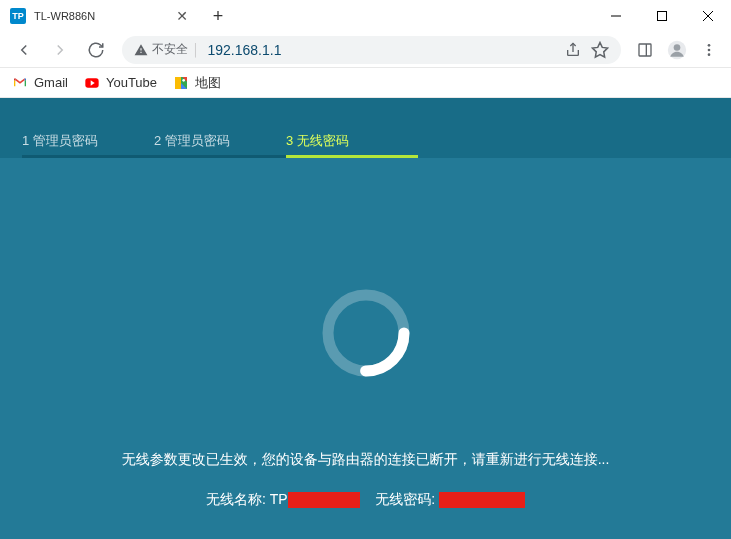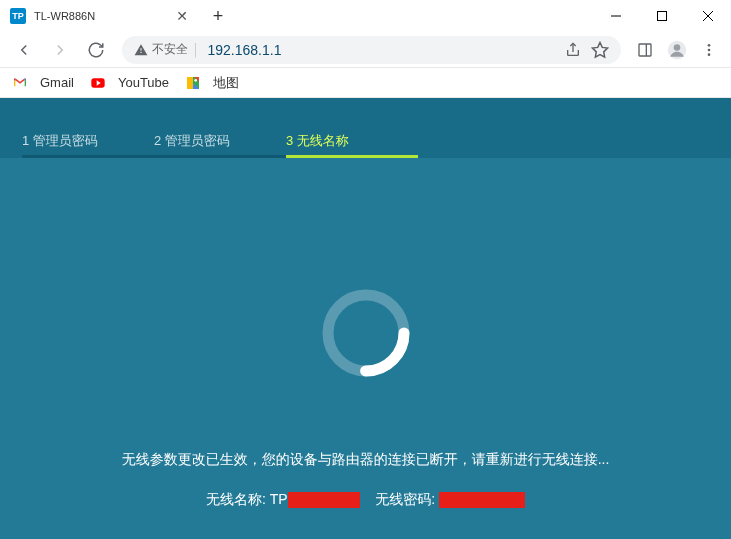--- a/index.html
+++ b/index.html
@@ -22,21 +22,21 @@
     .nav-btn.disabled { opacity: 0.4; }
     .nav-btn svg { width: 18px; height: 18px; }
     .url-field { flex: 1; height: 28px; background: #f1f3f4; border-radius: 14px; display: flex; align-items: center; padding: 0 12px; gap: 8px; margin: 0 6px; }
     .url-security { display: flex; align-items: center; gap: 4px; font-size: 12px; color: #5f6368; }
     .url-text { font-size: 14px; color: #0c4a6e; flex: 1; }
     .url-icons { display: flex; gap: 10px; align-items: center; }
     .toolbar-btn { width: 28px; height: 28px; display: flex; align-items: center; justify-content: center; cursor: pointer; }
     
     
     .bookmarks { height: 30px; background: #fff; display: flex; align-items: center; padding: 0 12px; gap: 16px; border-bottom: 1px solid #e8e8e8; }
-    .bookmark { display: flex; align-items: center; gap: 12px; font-size: 13px; color: #333; cursor: pointer; }
+    .bookmark { display: flex; align-items: center; gap: 6px; font-size: 13px; color: #333; cursor: pointer; }
     .bm-icon { width: 16px; height: 16px; display: flex; align-items: center; justify-content: center; }
     
     
     .page { height: calc(539px - 32px - 36px - 30px); background: #237a97; position: relative; }
     .steps { height: 60px; background: #186c87; display: flex; align-items: center; padding-left: 22px; }
     .step { display: flex; flex-direction: column; justify-content: flex-end; width: 132px; height: 60px; padding-bottom: 0; position: relative; }
     .step-label { font-size: 13px; color: #c8dde4; padding-bottom: 8px; }
     .step.active .step-label { color: #dfff5a; }
     .step-bar { position: absolute; bottom: 0; left: 0; height: 3px; width: 100%; background: #0f5a72; }
     .step.active .step-bar { background: #b4e63a; height: 3px; }
@@ -182,21 +182,21 @@
   <div class="steps">
     <div class="step">
       <span class="step-label"><span>1</span> <span>管理员密码</span></span>
       <div class="step-bar"></div>
     </div>
     <div class="step">
       <span class="step-label"><span>2</span> <span>管理员密码</span></span>
       <div class="step-bar"></div>
     </div>
     <div class="step active">
-      <span class="step-label"><span>3</span> <span>无线名称</span></span>
+      <span class="step-label"><span>3</span> <span>无线密码</span></span>
       <div class="step-bar"></div>
     </div>
   </div>
 
   <div class="content-area">
     <div class="spinner">
       <svg viewBox="0 0 100 100">
         <circle cx="50" cy="50" r="38" fill="none" stroke="rgba(255,255,255,0.25)" stroke-width="11"></circle>
         <circle cx="50" cy="50" r="38" fill="none" stroke="#fff" stroke-width="11" stroke-linecap="round" stroke-dasharray="60 180"></circle>
       </svg>

